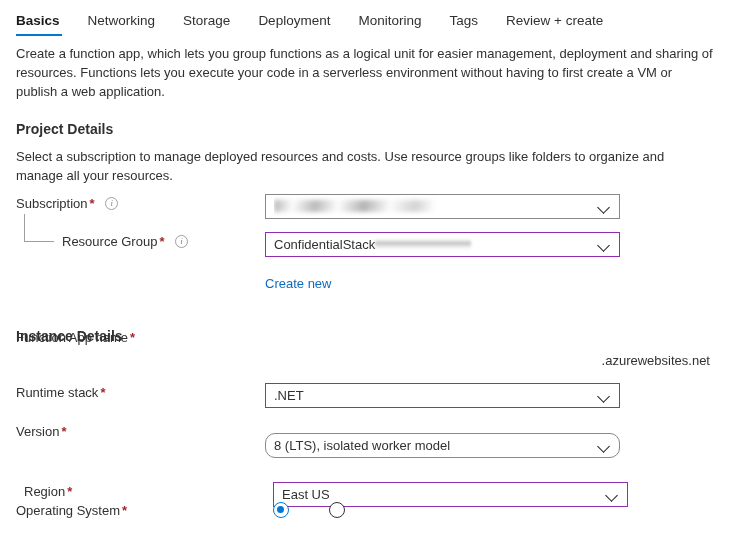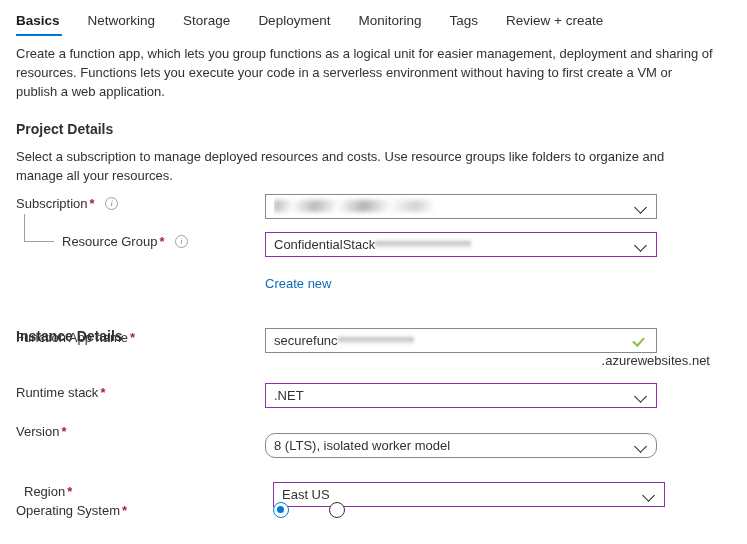--- a/index.html
+++ b/index.html
@@ -114,21 +114,21 @@
     font-style: italic;
     font-family: "Liberation Serif", serif;
     color: #8a8886;
     line-height: 15px;
   }
 
   
   .field {
     position: absolute;
     left: 265px;
-    width: 392px;
+    width: 355px;
     height: 25px;
     border: 1px solid #8a8886;
     background: #fff;
     display: flex;
     align-items: center;
     padding: 0 4px 0 8px;
     font-size: 13px;
     color: #323130;
     cursor: pointer;
   }
@@ -338,24 +338,20 @@
 </div>
 
 <a class="link" style="top:256px;">Create new</a>
 
 <div class="section-title" style="position:absolute; top:302px;margin-top:26px;">Instance Details</div>
 
 <div class="row" style="top:328px;">
   <div class="label">
     <span>Function App name</span><span class="req">*</span>
   </div>
-  <div class="field" style="top:0;">
-    <span class="value"><span>securefunc</span><span class="blur fa"></span></span>
-    <span class="checkmark"></span>
-  </div>
 </div>
 <div class="suffix" style="top:353px;">.azurewebsites.net</div>
 
 <div class="row" style="top:383px;">
   <div class="label">
     <span>Runtime stack</span><span class="req">*</span>
   </div>
   <div class="field focused" style="top:0;">
     <span class="value">.NET</span>
     <span class="chevron"></span>

